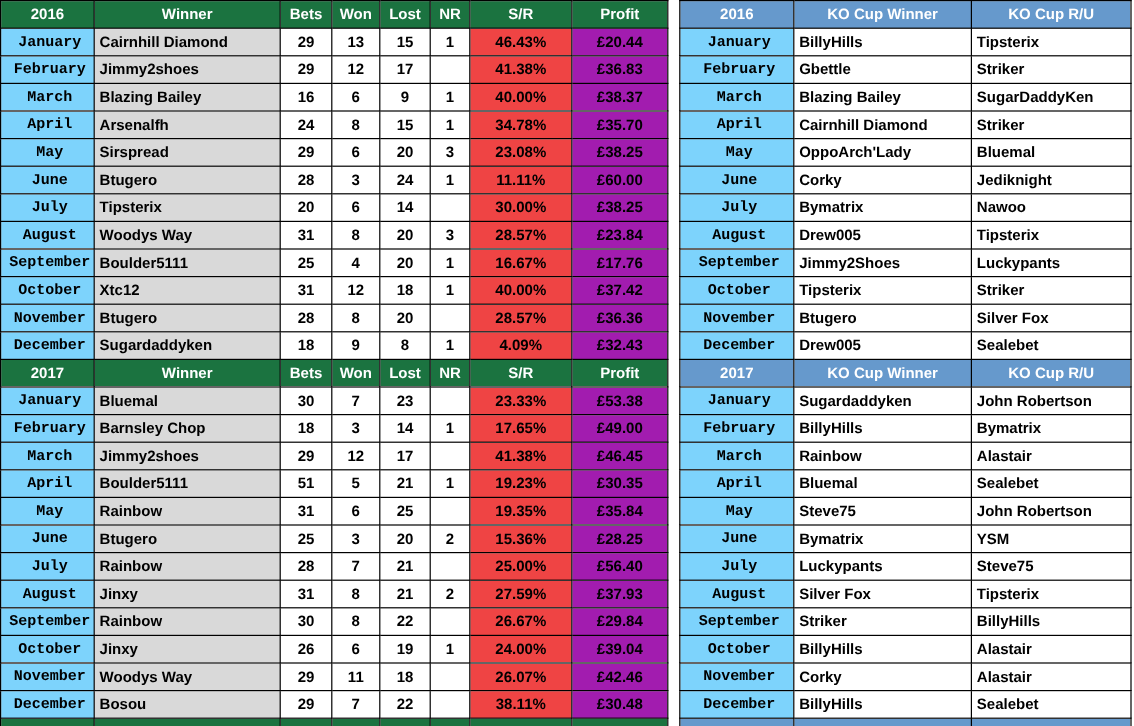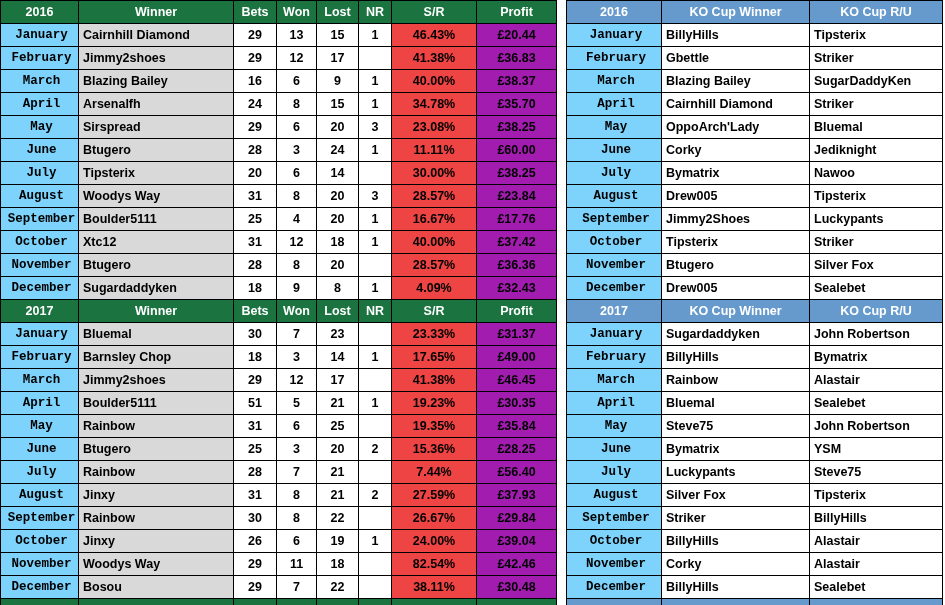--- a/index.html
+++ b/index.html
@@ -195,21 +195,21 @@
             <td>Profit</td>
           </tr>
           <tr>
             <td class="month">January</td>
             <td class="name">Bluemal</td>
             <td class="num">30</td>
             <td class="num">7</td>
             <td class="num">23</td>
             <td class="num"></td>
             <td class="sr">23.33%</td>
-            <td class="profit">£31.37</td>
+            <td class="profit">£53.38</td>
           </tr>
           <tr>
             <td class="month">February</td>
             <td class="name">Barnsley Chop</td>
             <td class="num">18</td>
             <td class="num">3</td>
             <td class="num">14</td>
             <td class="num">1</td>
             <td class="sr">17.65%</td>
             <td class="profit">£49.00</td>
@@ -254,21 +254,21 @@
             <td class="sr">15.36%</td>
             <td class="profit">£28.25</td>
           </tr>
           <tr>
             <td class="month">July</td>
             <td class="name">Rainbow</td>
             <td class="num">28</td>
             <td class="num">7</td>
             <td class="num">21</td>
             <td class="num"></td>
-            <td class="sr">7.44%</td>
+            <td class="sr">25.00%</td>
             <td class="profit">£56.40</td>
           </tr>
           <tr>
             <td class="month">August</td>
             <td class="name">Jinxy</td>
             <td class="num">31</td>
             <td class="num">8</td>
             <td class="num">21</td>
             <td class="num">2</td>
             <td class="sr">27.59%</td>
@@ -294,21 +294,21 @@
             <td class="sr">24.00%</td>
             <td class="profit">£39.04</td>
           </tr>
           <tr>
             <td class="month">November</td>
             <td class="name">Woodys Way</td>
             <td class="num">29</td>
             <td class="num">11</td>
             <td class="num">18</td>
             <td class="num"></td>
-            <td class="sr">82.54%</td>
+            <td class="sr">26.07%</td>
             <td class="profit">£42.46</td>
           </tr>
           <tr>
             <td class="month">December</td>
             <td class="name">Bosou</td>
             <td class="num">29</td>
             <td class="num">7</td>
             <td class="num">22</td>
             <td class="num"></td>
             <td class="sr">38.11%</td>

